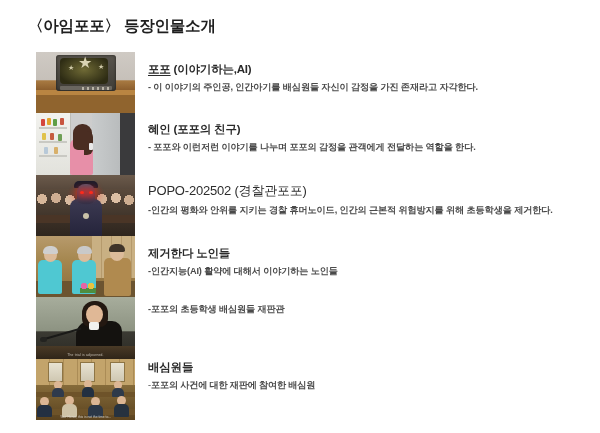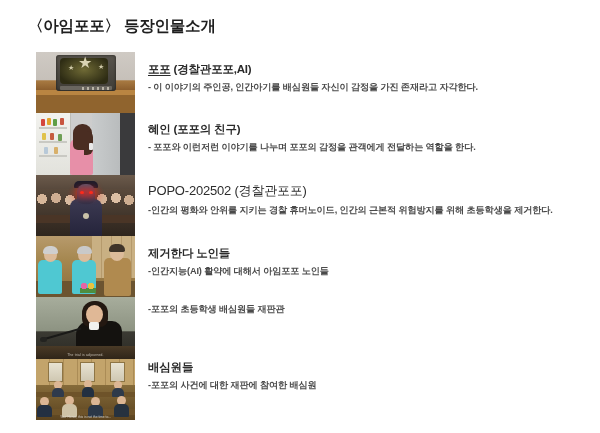--- a/index.html
+++ b/index.html
@@ -335,21 +335,21 @@
     letter-spacing: -0.15px;
     white-space: nowrap;
     margin: 0;
   }
 
   .e1 { top: 62px; }
   .e2 { top: 122px; }
   .e3 { top: 182px; }
   .e4 { top: 246px; }
   .e5 { top: 303px; }
-  .e6 { top: 360px; }
+  .e6 { top: 360px; font-family: Liberation Serif, serif; }
 </style>
 </head>
 <body>
 
 <div class="slide">
 
   <div class="slide-title">〈아임포포〉 등장인물소개</div>
 
   <div class="thumb-column">
 
@@ -452,37 +452,37 @@
       <div class="jr" style="left:52px;top:46px;width:15px;height:12px;background:#2b3747"></div>
       <div class="jh" style="left:81px;top:37px;width:9px;height:9px"></div>
       <div class="jr" style="left:78px;top:45px;width:15px;height:13px;background:#26323f"></div>
 
       <div class="sub6">Your Honor, this is not the time to...</div>
     </div>
 
   </div>
 
   <div class="entry e1">
-    <p class="ttl"><u>포포</u><span> (경찰관포포,AI)</span></p>
+    <p class="ttl"><u>포포</u><span> (이야기하는,AI)</span></p>
     <p class="desc">- 이 이야기의 주인공, 인간아기를 배심원들 자신이 감정을 가진 존재라고 자각한다.</p>
   </div>
 
   <div class="entry e2">
     <p class="ttl">혜인 (포포의 친구)</p>
     <p class="desc">- 포포와 이런저런 이야기를 나누며 포포의 감정을 관객에게 전달하는 역할을 한다.</p>
   </div>
 
   <div class="entry e3">
     <p class="ttl plain-lg">POPO-202502 (경찰관포포)</p>
     <p class="desc">-인간의 평화와 안위를 지키는 경찰 휴머노이드, 인간의 근본적 위험방지를 위해 초등학생을 제거한다.</p>
   </div>
 
   <div class="entry e4">
     <p class="ttl">제거한다 노인들</p>
-    <p class="desc">-인간지능(AI) 활약에 대해서 아임포포 노인들</p>
+    <p class="desc">-인간지능(AI) 활약에 대해서 이야기하는 노인들</p>
   </div>
 
   <div class="entry e5">
     <p class="desc">-포포의 초등학생 배심원들 재판관</p>
   </div>
 
   <div class="entry e6">
     <p class="ttl">배심원들</p>
     <p class="desc">-포포의 사건에 대한 재판에 참여한 배심원</p>
   </div>

